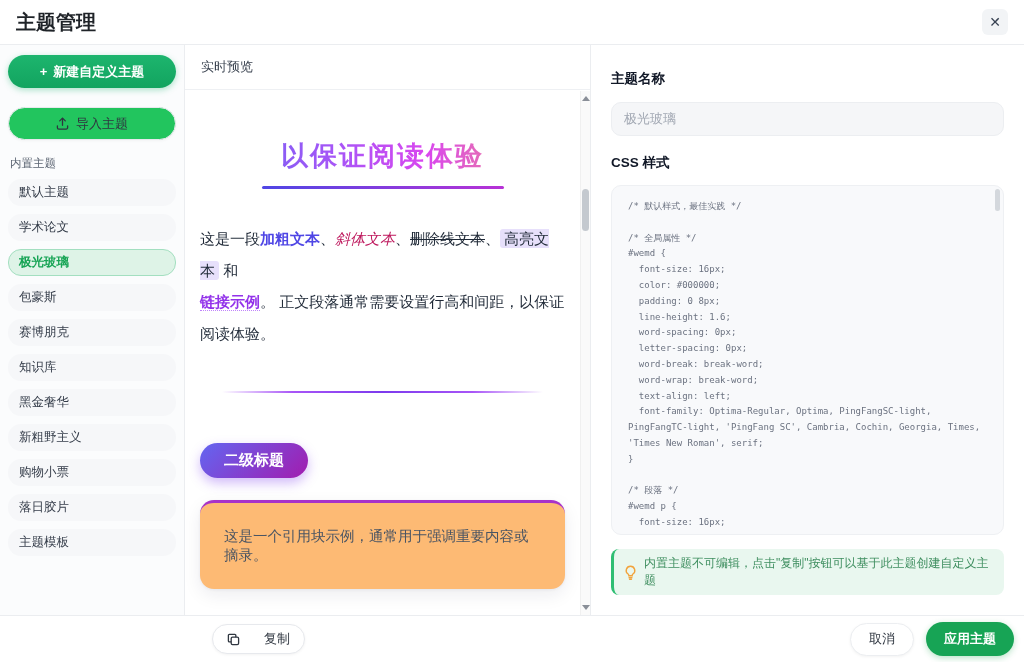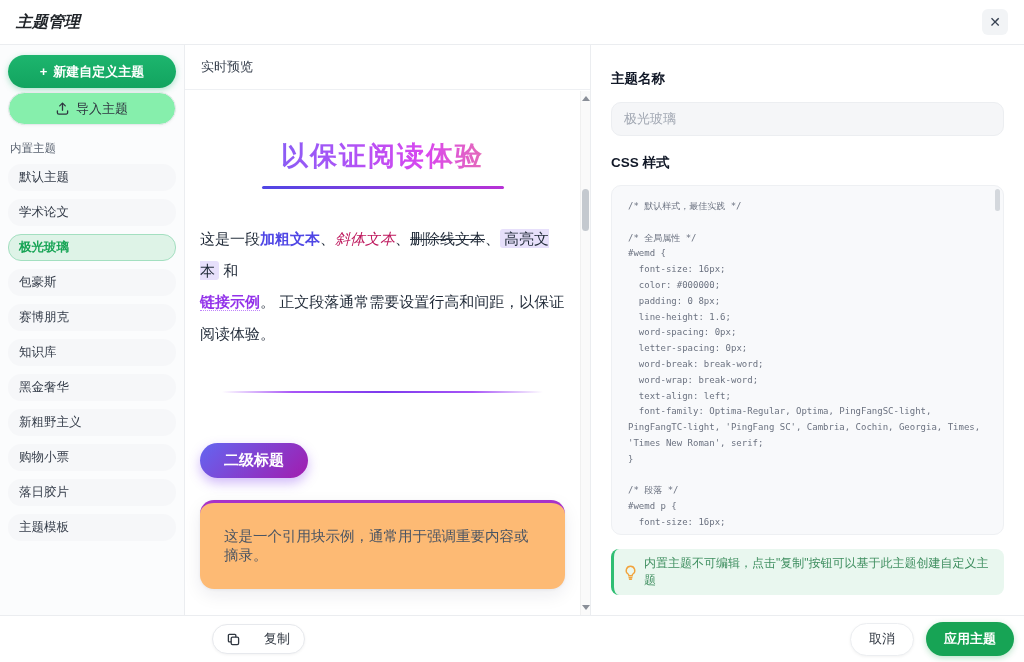--- a/index.html
+++ b/index.html
@@ -4,33 +4,33 @@
 <style>
   * { margin:0; padding:0; box-sizing:border-box; }
   html,body { width:1024px; height:662px; overflow:hidden; background:#fff;
     font-family:"Liberation Sans","DejaVu Sans",sans-serif; color:#1f2328; }
 
   .app { width:1024px; height:662px; display:flex; flex-direction:column; background:#fff; }
 
   
   .topbar { height:45px; flex:0 0 45px; display:flex; align-items:center; justify-content:space-between;
     padding:0 16px; border-bottom:1px solid #ebedf0; }
-  .topbar h1 { font-size:16px; font-weight:700;font-style:italic; }
+  .topbar h1 { font-size:20px; font-weight:700; }
   .close-btn { width:26px; height:26px; border:none; border-radius:6px; background:#f2f4f6;
     color:#374151; font-size:14px; line-height:1; cursor:pointer; display:flex; align-items:center; justify-content:center; }
 
   .main { flex:1 1 auto; display:flex; min-height:0; }
 
   
   .sidebar { width:185px; flex:0 0 185px; border-right:1px solid #ebedf0; background:#fbfcfd; padding:10px 8px; overflow:hidden; }
   .btn-new { width:100%; height:33px; border:none; border-radius:17px; cursor:pointer;
     background:linear-gradient(180deg,var(--green-btn,#1db56e),#12a45f); color:#fff; font-weight:700; font-size:13px;
     display:flex; align-items:center; justify-content:center; gap:6px; box-shadow:0 2px 6px rgba(23,178,106,.35); }
-  .btn-import { width:100%; height:33px; margin-top:4px; border:1px solid #e7e9ed; border-radius:17px; cursor:pointer;
-    background:#86efac; color:#2f3640; font-size:13px; display:flex; align-items:center; justify-content:center; gap:7px;
+  .btn-import { width:100%; height:33px; margin-top:19px; border:1px solid #e7e9ed; border-radius:17px; cursor:pointer;
+    background:#22c55e; color:#2f3640; font-size:13px; display:flex; align-items:center; justify-content:center; gap:7px;
     box-shadow:0 1px 3px rgba(0,0,0,.04); }
   .section-label { margin:16px 2px 8px; font-size:11.5px; color:#5b6472; }
   .theme-list { display:flex; flex-direction:column; gap:8px; }
   .theme-item { height:27px; border-radius:13px; display:flex; align-items:center; padding:0 10px;
     font-size:12.5px; color:#343c49; background:#f6f7f9; border:1px solid transparent; cursor:pointer; }
   .theme-item.selected { background:#def3e7; border:1px solid #a3dfc0; color:var(--green,#16a34a); font-weight:700; }
 
   
   .preview-panel { flex:1 1 auto; position:relative; display:flex; flex-direction:column; min-width:0; background:#fff; }
   .preview-header { height:45px; flex:0 0 45px; display:flex; align-items:center; padding:0 16px;

